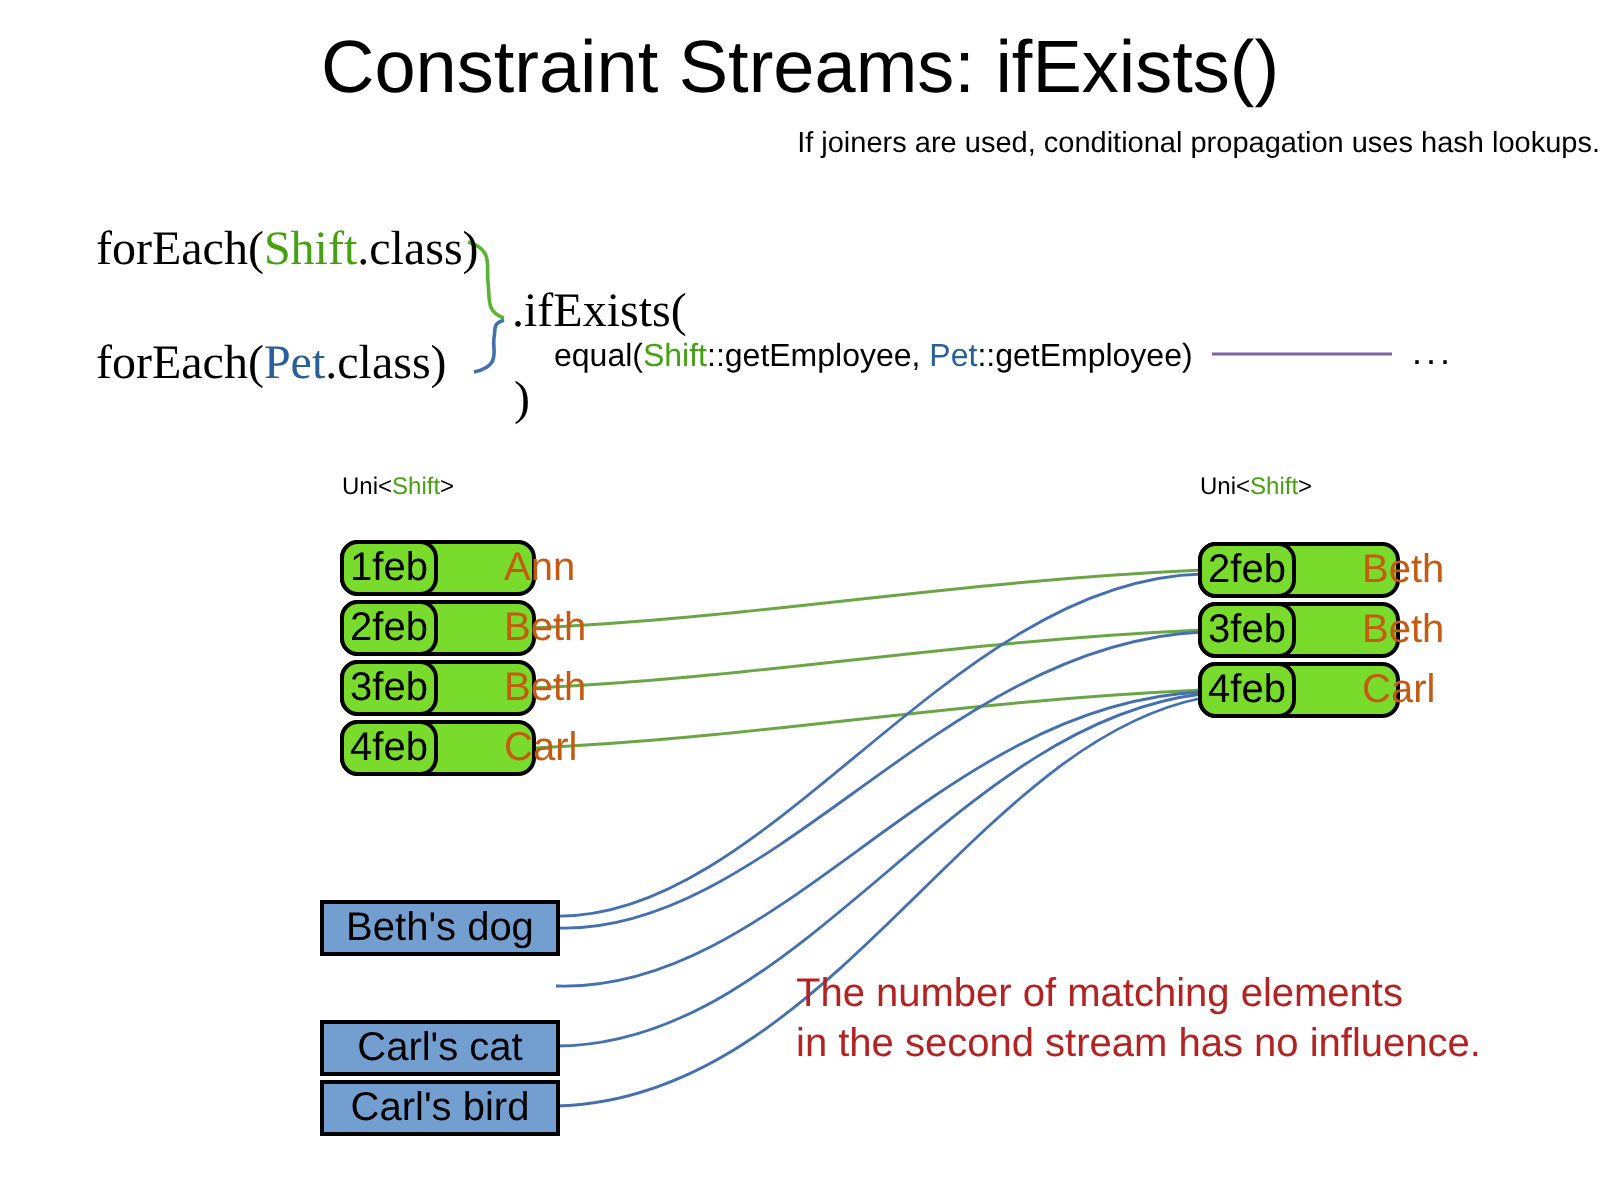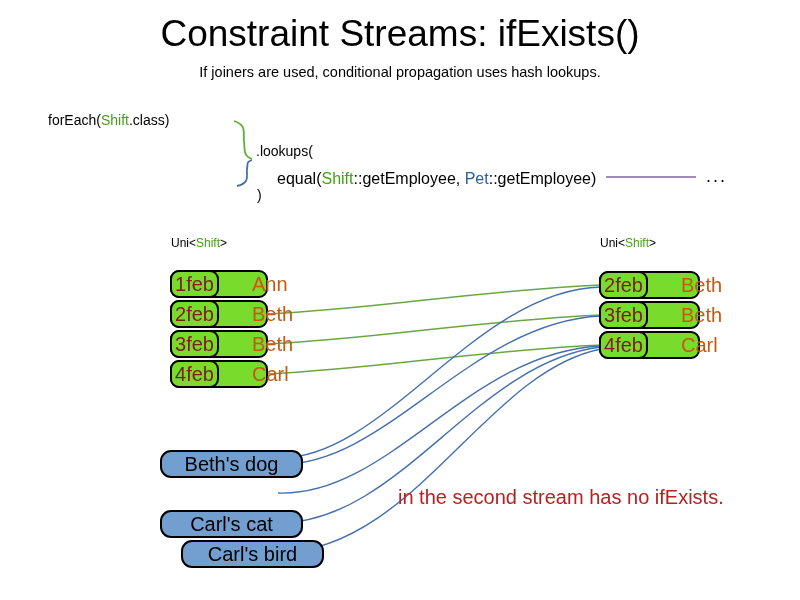--- a/index.html
+++ b/index.html
@@ -1,37 +1,37 @@
 <!DOCTYPE html>
 <html style="--green-fill: #79DB2B; --blue-fill: #729FCF; --name-text: #C55A11; --code-green: #45A012; --code-blue: #2A6099; --line-green: #6BA646; --brace-green: #5CB232; --line-blue: #4470AF; --joiner-purple: #8064A2; --note-red: #B22322;"><head>
 <meta charset="utf-8">
 <style>
   html,body{margin:0;padding:0;background:#fff;}
   #slide{position:relative;width:800px;height:600px;background:#fff;overflow:hidden;
          font-family:"Liberation Sans",sans-serif;color:#000;}
   #wires{position:absolute;left:0;top:0;z-index:1;}
   .abs{position:absolute;z-index:2;}
   .title{width:800px;text-align:center;top:13px;left:0;font-size:37px;white-space:nowrap;}
-  .subtitle{width:800px;text-align:center;top:64px;left:0;font-size:14.5px;}
-  .code{font-size:14px;white-space:nowrap;}
+  .subtitle{width:800px;text-align:right;top:64px;left:0;font-size:14.5px;}
+  .code{font-size:24px;white-space:nowrap;font-family:Liberation Serif, serif;}
   .code-small{font-size:16px;white-space:nowrap;}
   .cls-green{color:var(--code-green);}
   .cls-blue{color:var(--code-blue);}
   .uni-label{font-size:12px;white-space:nowrap;}
   .shift-row{box-sizing:border-box;display:flex;align-items:center;
              background:var(--green-fill);border:2px solid #000;border-radius:9px;
              font-size:20px;line-height:1;}
   .date-cell{box-sizing:border-box;height:28px;width:49px;margin:-2px 0 -2px -2px;
              display:flex;align-items:center;justify-content:center;
              background:var(--green-fill);border:2px solid #000;border-radius:9px;
-             color:#7f1d1d;flex:0 0 auto;}
+             color:#000000;flex:0 0 auto;}
   .name-cell{color:var(--name-text);padding-left:5px;white-space:nowrap;margin-left:28px;}
-  .pet-row{box-sizing:border-box;width:143px;height:28px;display:flex;align-items:center;
+  .pet-row{box-sizing:border-box;width:120px;height:28px;display:flex;align-items:center;
            justify-content:center;background:var(--blue-fill);border:2px solid #000;
-           border-radius:11px;font-size:20px;line-height:1;color:#000;}
+           border-radius:0;font-size:20px;line-height:1;color:#000;}
   .note{font-size:20px;line-height:25px;color:var(--note-red);white-space:nowrap;}
   .ellipsis{font-size:18px;letter-spacing:2px;}
   .wire-green{stroke:var(--line-green);stroke-width:1.5;fill:none;}
   .wire-blue{stroke:var(--line-blue);stroke-width:1.4;fill:none;}
   .brace-green{stroke:var(--brace-green);stroke-width:1.8;fill:none;}
   .brace-blue{stroke:var(--line-blue);stroke-width:1.8;fill:none;}
   .joiner{stroke:var(--joiner-purple);stroke-width:1.6;fill:none;}
 </style>
 </head>
 <body>
@@ -54,22 +54,23 @@
     <path class="wire-blue" d="M 278,493 C 390,497 468,352 601,346"></path>
     <path class="wire-blue" d="M 278,523 C 400,523 475,362 601,347"></path>
     <path class="wire-blue" d="M 278,553 C 415,550 485,372 601,349"></path>
   </svg>
 
   <div class="abs title">Constraint Streams: ifExists()</div>
   <div class="abs subtitle">If joiners are used, conditional propagation uses hash lookups.</div>
 
   <div class="abs code" style="left:48px;top:112px;"><span>forEach(</span><span class="cls-green">Shift</span><span>.class)</span></div>
 
+  <div class="abs code" style="left:48px;top:169px;"><span>forEach(</span><span class="cls-blue">Pet</span><span>.class)</span></div>
 
-  <div class="abs code" style="left:256px;top:143px;">.lookups(</div>
+  <div class="abs code" style="left:256px;top:143px;">.ifExists(</div>
 
   <div class="abs code-small" style="left:277px;top:170px;"><span>equal(</span><span class="cls-green">Shift</span><span>::getEmployee, </span><span class="cls-blue">Pet</span><span>::getEmployee)</span></div>
 
   <div class="abs code" style="left:257px;top:187px;">)</div>
 
   <div class="abs ellipsis" style="left:706px;top:166px;">...</div>
 
   <div class="abs uni-label" style="left:171px;top:236px;"><span>Uni&lt;</span><span class="cls-green">Shift</span><span>&gt;</span></div>
 
   <div class="abs shift-row" style="left:170px;top:270px;width:98px;height:28px;">
@@ -101,19 +102,20 @@
   </div>
   <div class="abs shift-row" style="left:599px;top:331px;width:101px;height:28px;">
     <span class="date-cell">4feb</span>
     <span class="name-cell">Carl</span>
   </div>
 
   <div class="abs uni-label" style="left:177px;top:416px;margin-top:32px;"><span>Uni&lt;</span><span class="cls-blue">Pet</span><span>&gt;</span></div>
 
   <div class="abs pet-row" style="left:160px;top:450px;">Beth's dog</div>
   <div class="abs pet-row" style="left:160px;top:510px;">Carl's cat</div>
-  <div class="abs pet-row" style="left:160px;top:540px;margin-left:21px;">Carl's bird</div>
+  <div class="abs pet-row" style="left:160px;top:540px;">Carl's bird</div>
 
   <div class="abs note" style="left:398px;top:485px;">
-    <div>in the second stream has no ifExists.</div>
+    <div>The number of matching elements</div>
+    <div>in the second stream has no influence.</div>
   </div>
 
 </div>
 
 </body></html>

